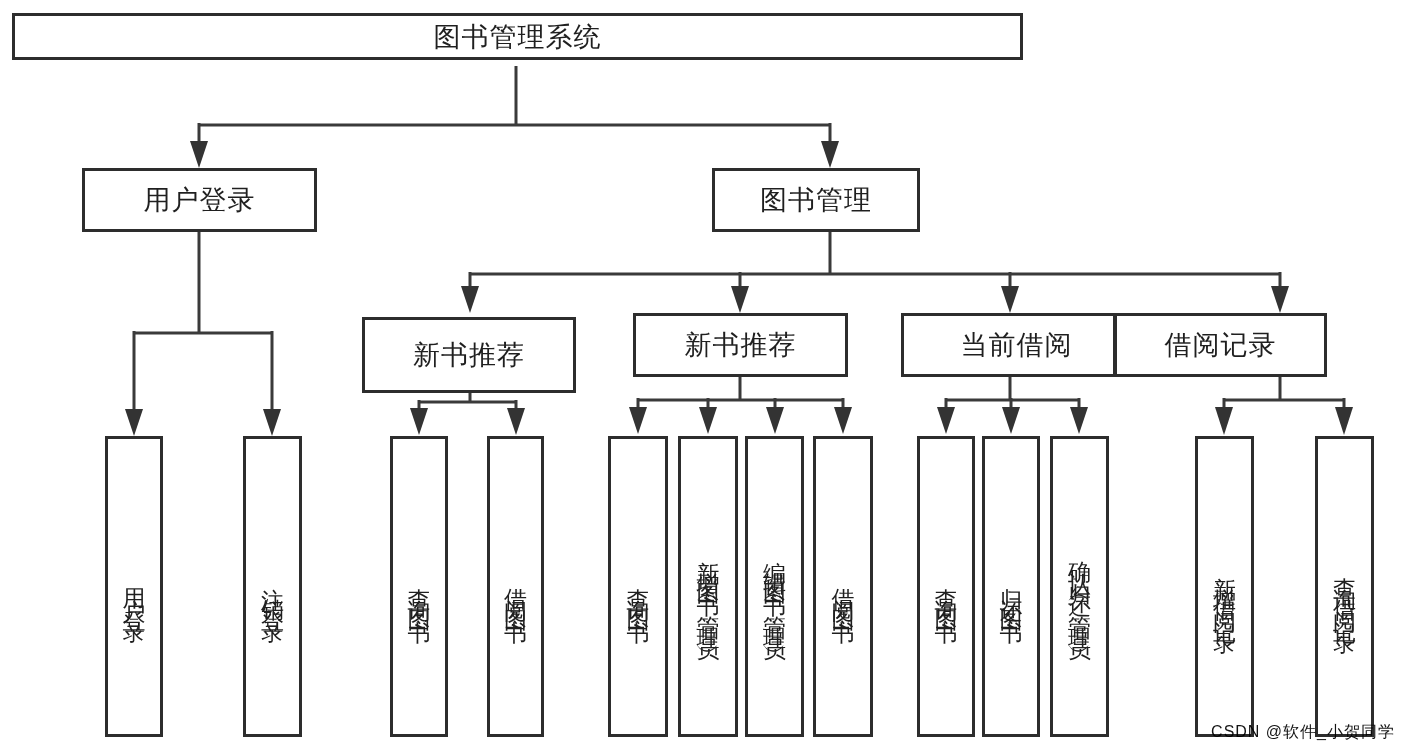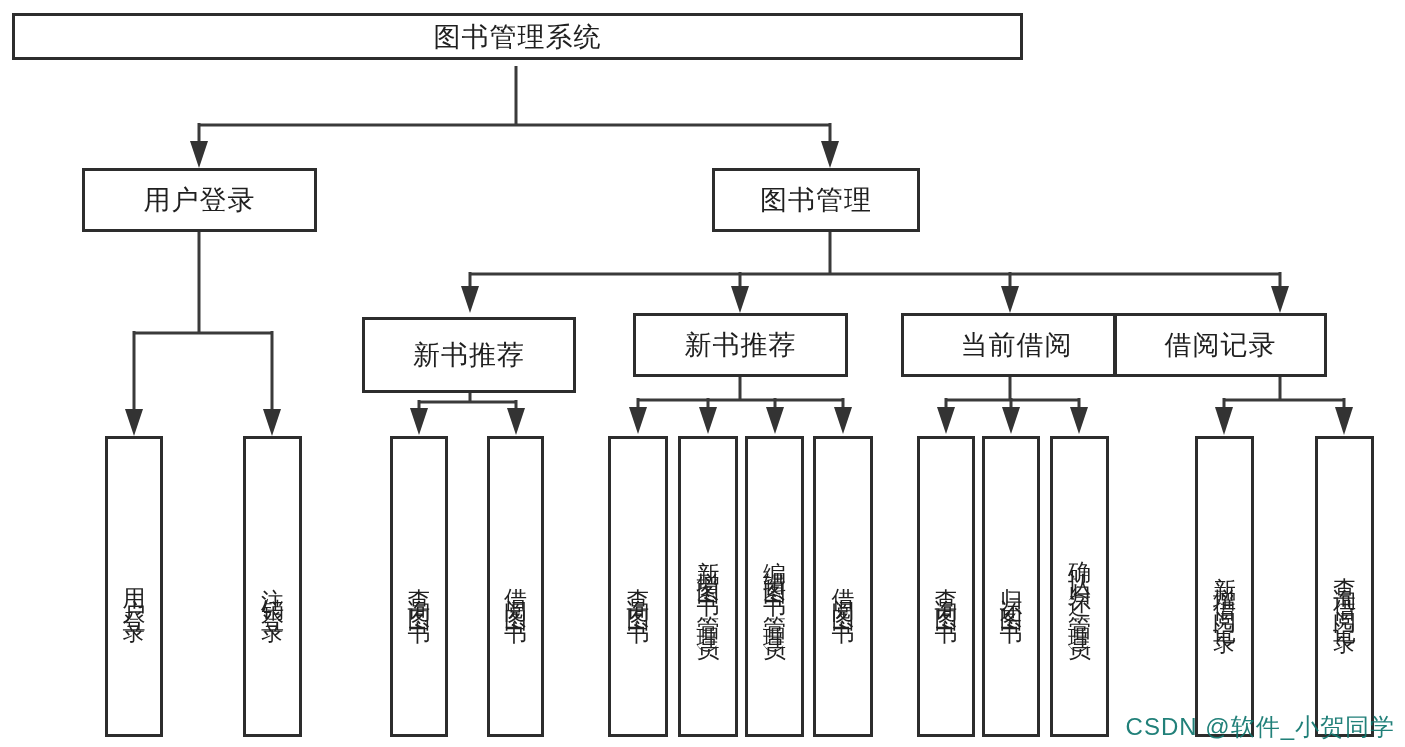--- a/index.html
+++ b/index.html
@@ -26,21 +26,21 @@
     writing-mode: vertical-rl;
     text-orientation: mixed;
     font-size: 23px;
     letter-spacing: 11px;
     margin-bottom: -11px;
     line-height: 1;
     white-space: nowrap;
   }
   .watermark {
     position: absolute; right: 10px; bottom: 4px; z-index: 3;
-    font-size: 24px; color: #0f766e; opacity: 0.92;
+    font-size: 16px; color: #000000; opacity: 0.92;
     letter-spacing: 1px;
   }
 </style>
 </head>
 <body>
 
 <div class="stage">
 
   <svg class="connectors" width="1405" height="747" viewBox="0 0 1405 747">
     <g>

